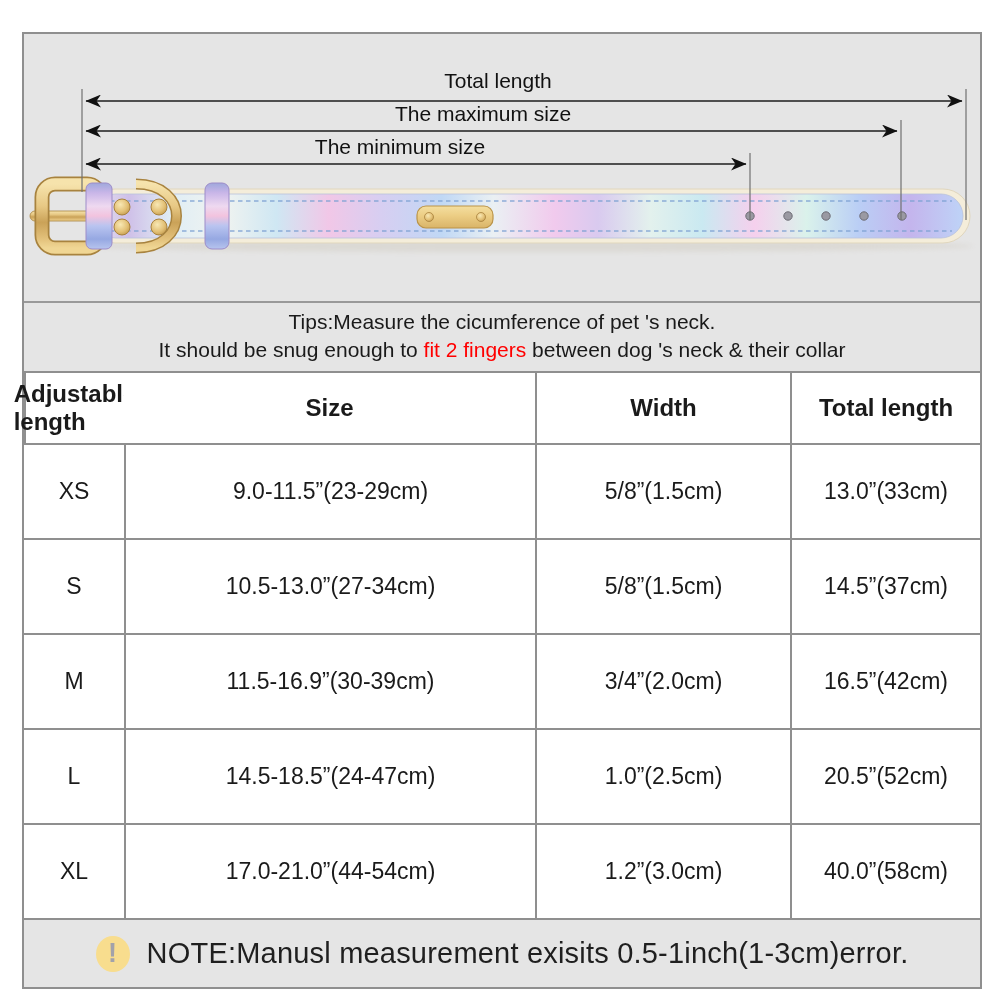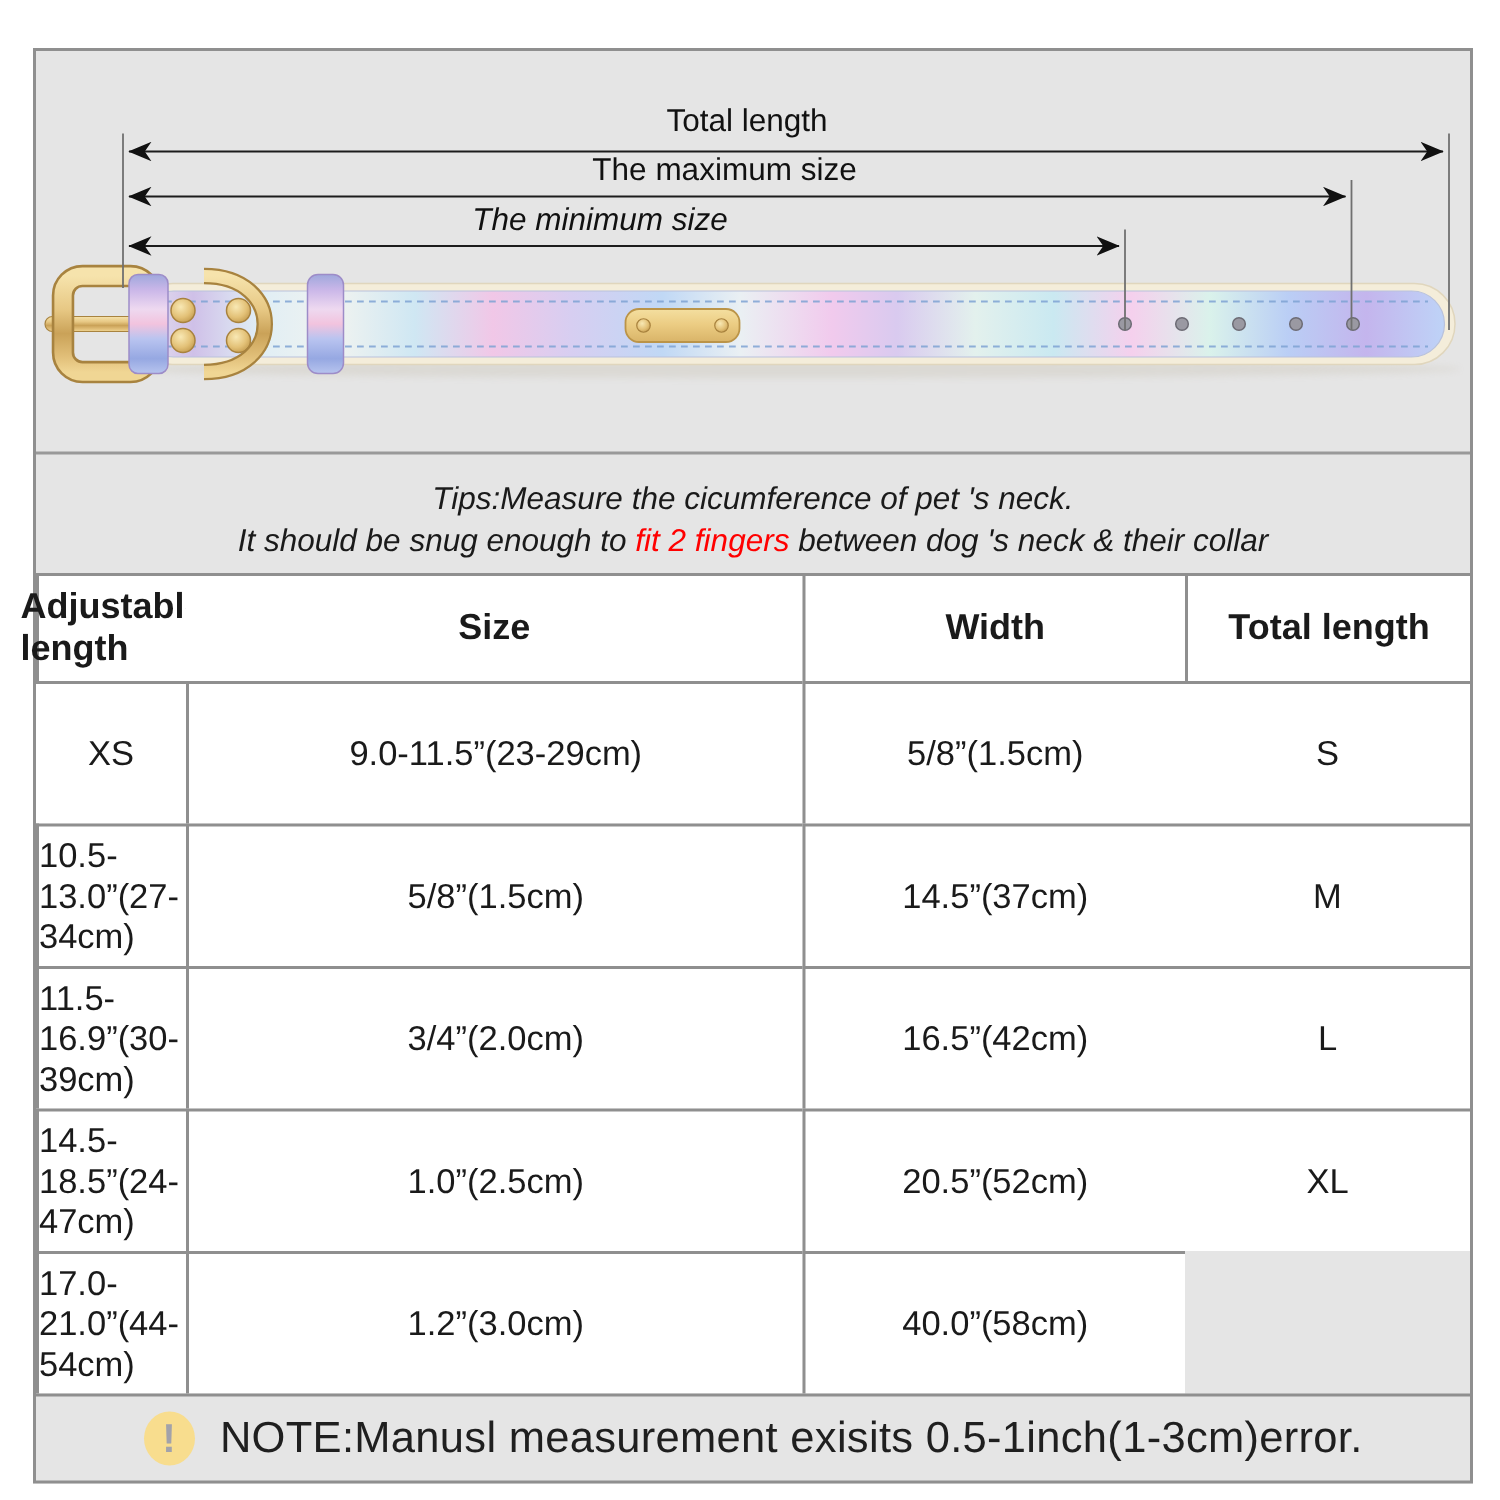--- a/index.html
+++ b/index.html
@@ -13,25 +13,25 @@
   }
   
   .diagram{position:relative;height:267px;flex:0 0 auto;}
   .diagram svg{position:absolute;left:0;top:0;width:952px;height:267px;}
   .arrow-label{
     position:absolute;transform:translateX(-50%);white-space:nowrap;
     font-size:21px;line-height:22px;color:#111;
   }
   .lbl-total{left:474px;top:36px;}
   .lbl-max{left:459px;top:69px;}
-  .lbl-min{left:376px;top:102px;font-style:italic;}
+  .lbl-min{left:376px;top:102px;}
   
   .tips{
     flex:0 0 auto;height:63px;border-top:2px solid #999999;
-    text-align:center;font-size:21px;line-height:28px;padding-top:16px;box-sizing:content-box;font-style:italic;
+    text-align:center;font-size:21px;line-height:28px;padding-top:5px;box-sizing:content-box;
   }
   .tips .red{color:#ff0000;margin-top:11px;}
   
   .size-table{
     flex:0 0 auto;border-top:2px solid #8f8f8f;
     display:grid;grid-template-columns:100px 411px 255px 1fr;
     grid-template-rows:70px repeat(5,95px);
   }
   .cell{
     display:flex;align-items:center;justify-content:center;
@@ -189,20 +189,21 @@
 
     <div class="size-table">
       <div class="cell head col-n">Adjustable length</div>
       <div class="cell head">Size</div>
       <div class="cell head col-n">Width</div>
       <div class="cell head col-n">Total length</div>
 
       <div class="cell size-col row-n">XS</div>
       <div class="cell col-n row-n">9.0-11.5”(23-29cm)</div>
       <div class="cell col-n row-n">5/8”(1.5cm)</div>
+      <div class="cell col-n row-n">13.0”(33cm)</div>
 
       <div class="cell size-col row-n">S</div>
       <div class="cell col-n row-n">10.5-13.0”(27-34cm)</div>
       <div class="cell col-n row-n">5/8”(1.5cm)</div>
       <div class="cell col-n row-n">14.5”(37cm)</div>
 
       <div class="cell size-col row-n">M</div>
       <div class="cell col-n row-n">11.5-16.9”(30-39cm)</div>
       <div class="cell col-n row-n">3/4”(2.0cm)</div>
       <div class="cell col-n row-n">16.5”(42cm)</div>

